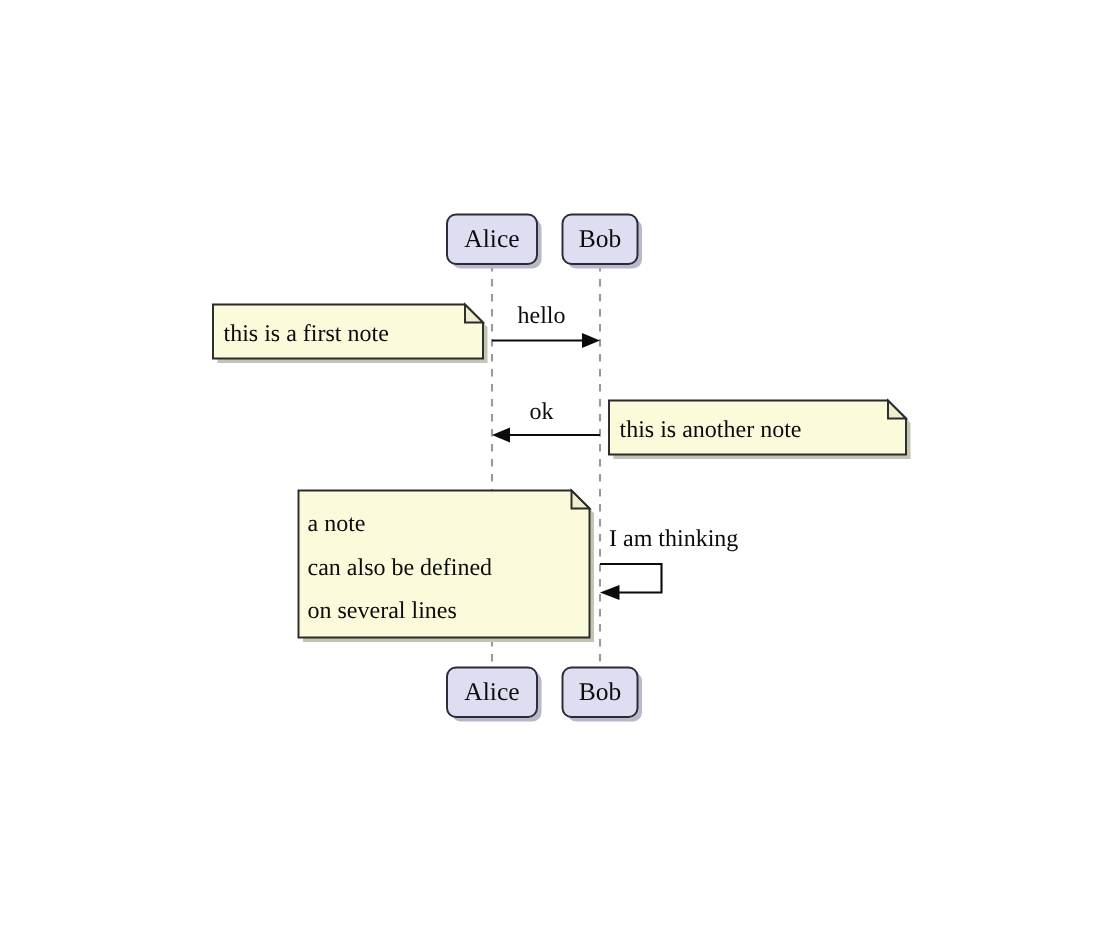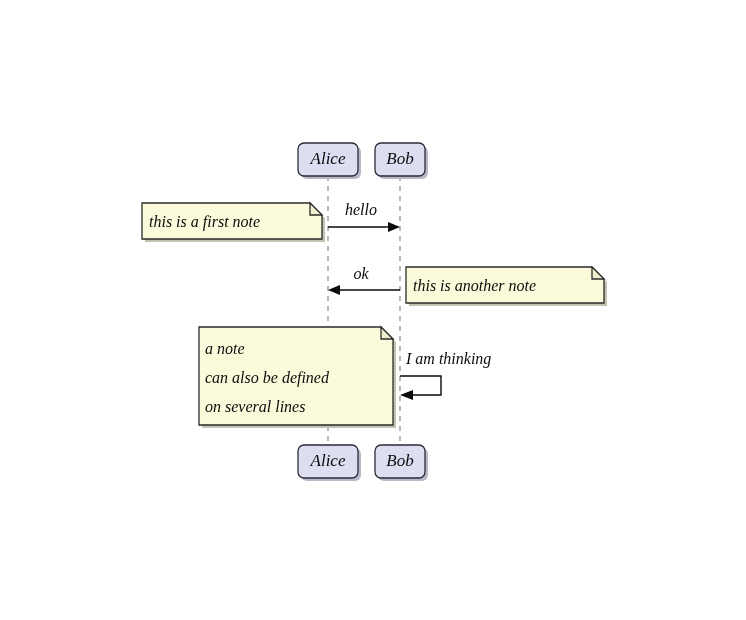--- a/index.html
+++ b/index.html
@@ -7,21 +7,20 @@
     padding: 0;
     background: #ffffff;
   }
   #canvas {
     position: relative;
     width: 746px;
     height: 537px;
     background: #ffffff;
     font-family: "Liberation Serif", "DejaVu Serif", serif;
     overflow: hidden;
-    font-style: italic;
   }
   svg#diagram {
     position: absolute;
     left: 0;
     top: 0;
     width: 746px;
     height: 620px;
   }
   .participant-label {
     font-family: "Liberation Serif", "DejaVu Serif", serif;

